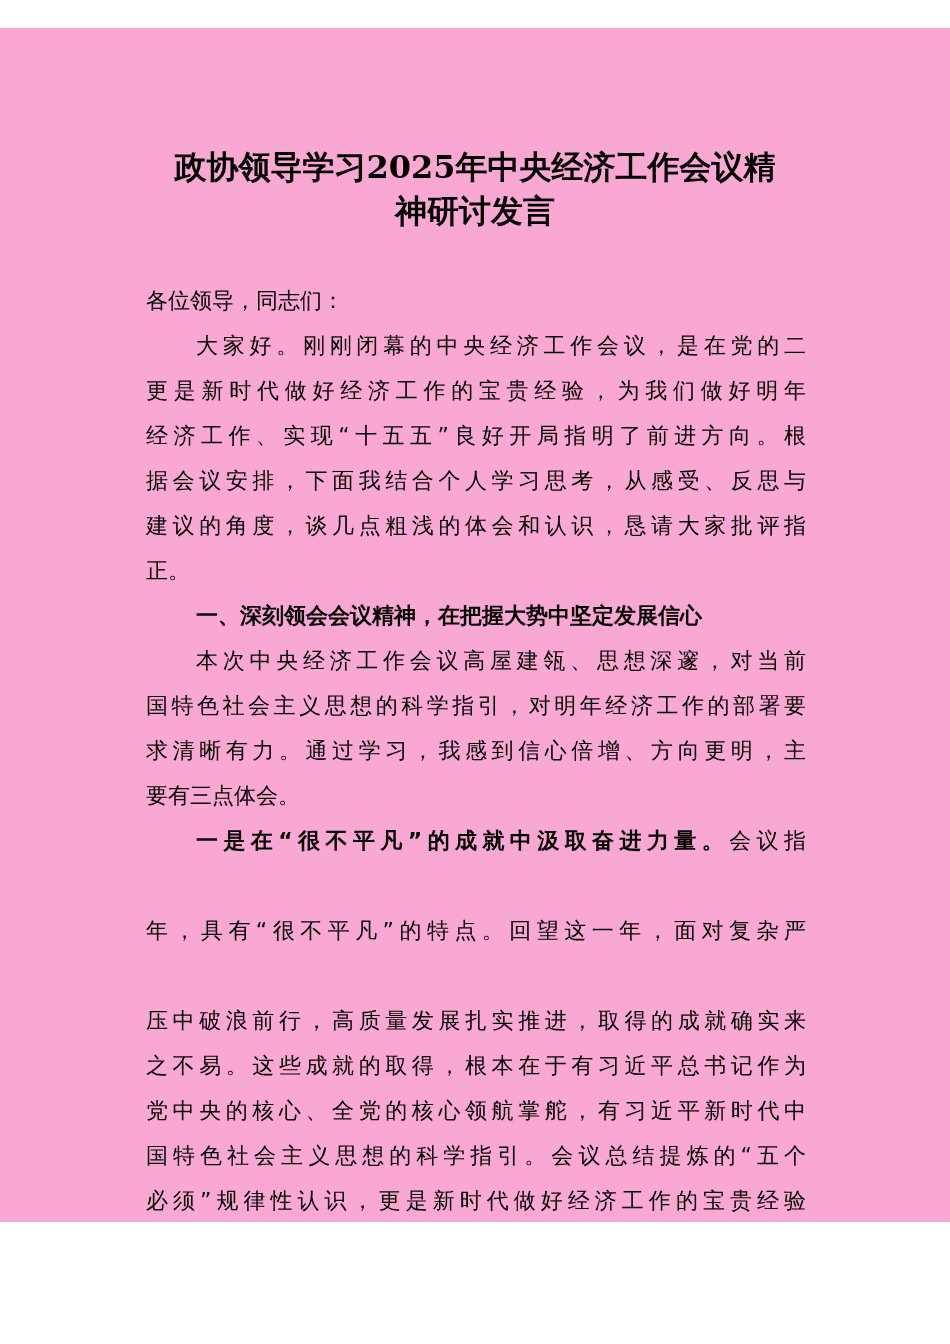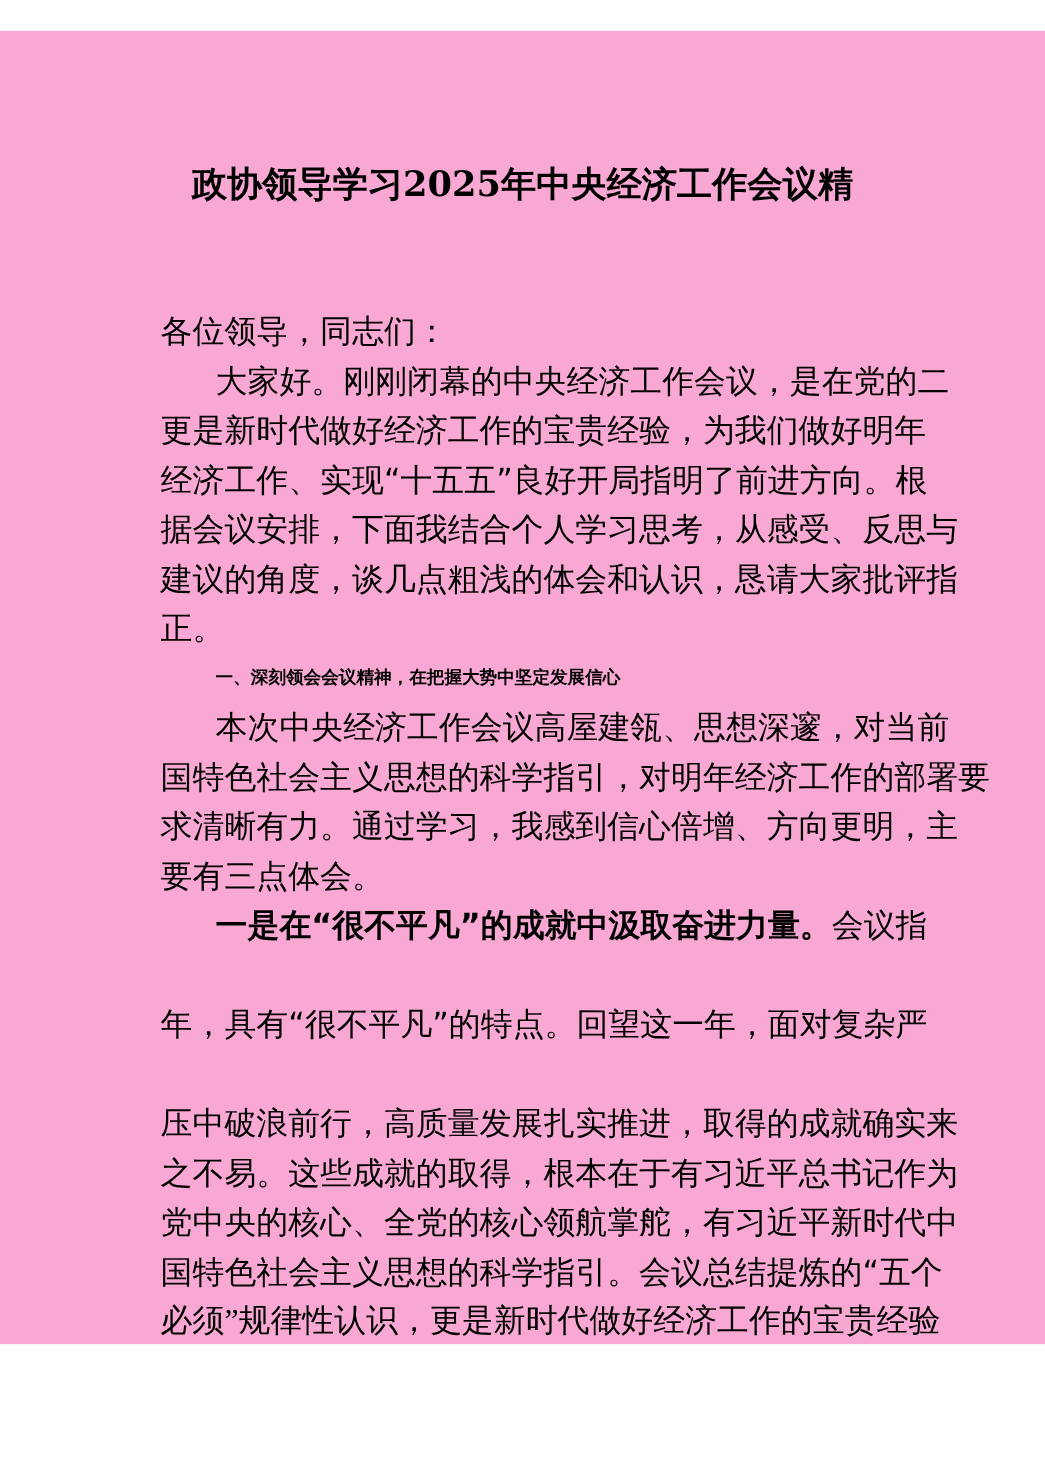--- a/index.html
+++ b/index.html
@@ -33,21 +33,21 @@
       letter-spacing: 0px;
       line-height: 46px;
       white-space: nowrap;
     }
     .line {
       position: absolute;
       left: 146px;
       width: 660px;
       height: 44px;
       font-family: "DejaVu Sans", "Liberation Sans", sans-serif;
-      font-size: 29px;
+      font-size: 22px;
       color: #000000;
       line-height: 44px;
       white-space: nowrap;
       text-align: justify;
       text-align-last: justify;
     }
     .line.last {
       text-align-last: left;
     }
     .line.indent {
@@ -57,32 +57,33 @@
     .bold {
       font-weight: bold;
     }
     .heading {
       position: absolute;
       left: 196px;
       width: 620px;
       height: 44px;
       font-family: "DejaVu Sans", "Liberation Sans", sans-serif;
       font-weight: bold;
-      font-size: 16px;
+      font-size: 22px;
       color: #000000;
       line-height: 44px;
       white-space: nowrap;
     }
   </style>
 </head>
 <body>
 
 <div class="page">
 
   <div class="title" style="top:116px;">政协领导学习2025年中央经济工作会议精</div>
+  <div class="title" style="top:160px;">神研讨发言</div>
 
   <div class="line last" style="top:251px;">各位领导，同志们：</div>
 
   <div class="line indent" style="top:296px;">大家好。刚刚闭幕的中央经济工作会议，是在党的二</div>
   <div class="line" style="top:341px;">更是新时代做好经济工作的宝贵经验，为我们做好明年</div>
   <div class="line" style="top:386px;">经济工作、实现“十五五”良好开局指明了前进方向。根</div>
   <div class="line" style="top:431px;">据会议安排，下面我结合个人学习思考，从感受、反思与</div>
   <div class="line" style="top:476px;">建议的角度，谈几点粗浅的体会和认识，恳请大家批评指</div>
   <div class="line last" style="top:521px;">正。</div>
 
@@ -92,15 +93,15 @@
   <div class="line" style="top:656px;">国特色社会主义思想的科学指引，对明年经济工作的部署要</div>
   <div class="line" style="top:701px;">求清晰有力。通过学习，我感到信心倍增、方向更明，主</div>
   <div class="line last" style="top:746px;">要有三点体会。</div>
 
   <div class="line indent" style="top:791px;"><span class="bold">一是在“很不平凡”的成就中汲取奋进力量。</span><span>会议指</span></div>
   <div class="line" style="top:881px;">年，具有“很不平凡”的特点。回望这一年，面对复杂严</div>
   <div class="line" style="top:971px;">压中破浪前行，高质量发展扎实推进，取得的成就确实来</div>
   <div class="line" style="top:1016px;">之不易。这些成就的取得，根本在于有习近平总书记作为</div>
   <div class="line" style="top:1061px;">党中央的核心、全党的核心领航掌舵，有习近平新时代中</div>
   <div class="line" style="top:1106px;">国特色社会主义思想的科学指引。会议总结提炼的“五个</div>
-  <div class="line" style="top:1151px;font-family:Liberation Serif, serif;">必须”规律性认识，更是新时代做好经济工作的宝贵经验</div>
+  <div class="line" style="top:1151px;">必须”规律性认识，更是新时代做好经济工作的宝贵经验</div>
 
 </div>
 
 </body></html>

